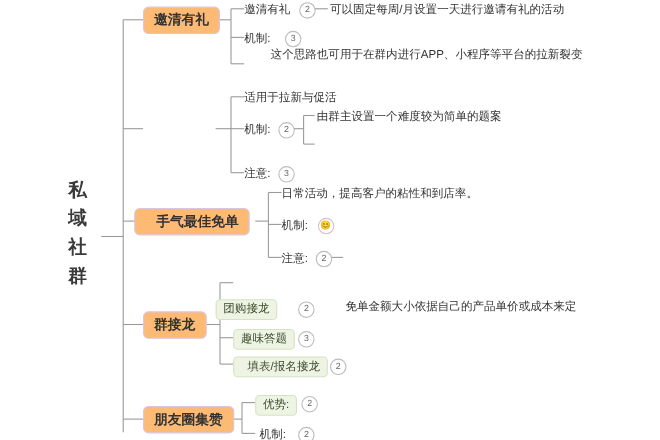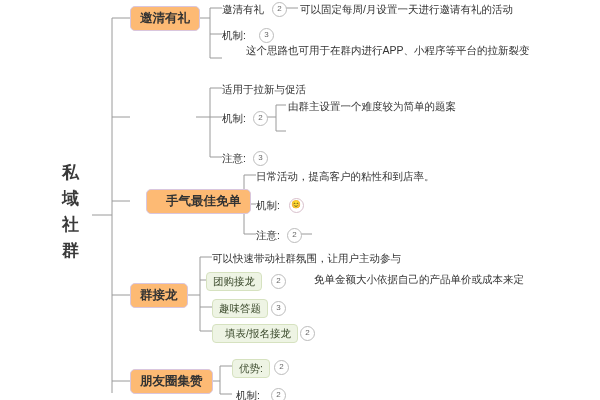--- a/index.html
+++ b/index.html
@@ -167,36 +167,35 @@
 
   <div class="leaf" style="left:222px; top:83px;">适用于拉新与促活</div>
 
   <div class="leaf" style="left:222px; top:112px;">机制:</div>
   <div class="bubble" style="left:253px; top:111px;">2</div>
   <div class="leaf" style="left:288px; top:100px;">由群主设置一个难度较为简单的题案</div>
 
   <div class="leaf" style="left:222px; top:152px;">注意:</div>
   <div class="bubble" style="left:253px; top:151px;">3</div>
 
-  <div class="l1" style="left:146px; top:189px;padding-left:19px;">手气最佳免单</div>
+  <div class="l1" style="left:122px; top:189px;padding-left:19px;">手气最佳免单</div>
 
   <div class="leaf" style="left:256px; top:170px;">日常活动，提高客户的粘性和到店率。</div>
 
   <div class="leaf" style="left:256px; top:199px;">机制:</div>
   <div class="bubble emoji" style="left:289px; top:198px;">😊</div>
 
   <div class="leaf" style="left:256px; top:229px;">注意:</div>
   <div class="bubble" style="left:287px; top:228px;">2</div>
   <div class="leaf" style="left:314px; top:229px;margin-top:44px;">免单金额大小依据自己的产品单价或成本来定</div>
 
   <div class="l1" style="left:130px; top:283px;">群接龙</div>
 
-  <div class="leaf" style="left:212px; top:252px;">可以快速带动社群氛围，让用户主动参与</div>
-
-  <div class="l2" style="left:206px; top:272px;">团购接龙</div>
+
+  <div class="l2" style="left:196px; top:272px;">团购接龙</div>
   <div class="bubble" style="left:271px; top:274px;">2</div>
 
   <div class="l2" style="left:212px; top:299px;">趣味答题</div>
   <div class="bubble" style="left:271px; top:301px;">3</div>
 
   <div class="l2" style="left:212px; top:324px;padding-left:12px;">填表/报名接龙</div>
   <div class="bubble" style="left:300px; top:326px;">2</div>
 
   <div class="l1" style="left:130px; top:369px;">朋友圈集赞</div>
 

